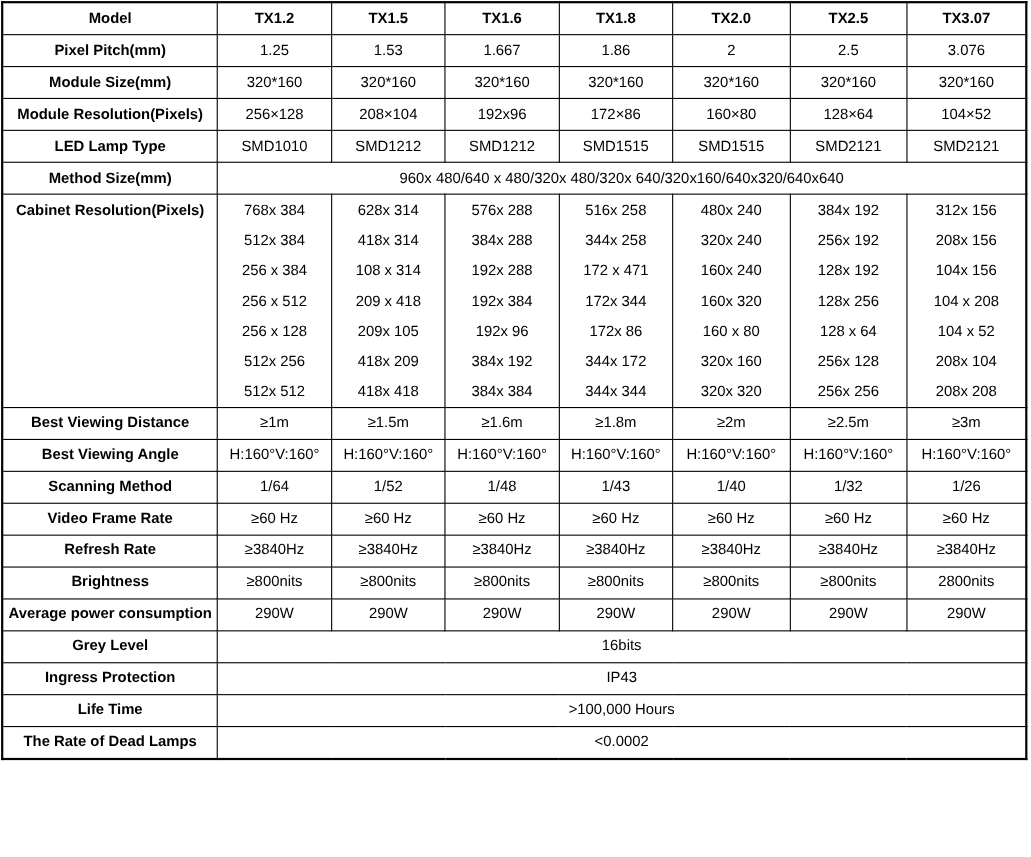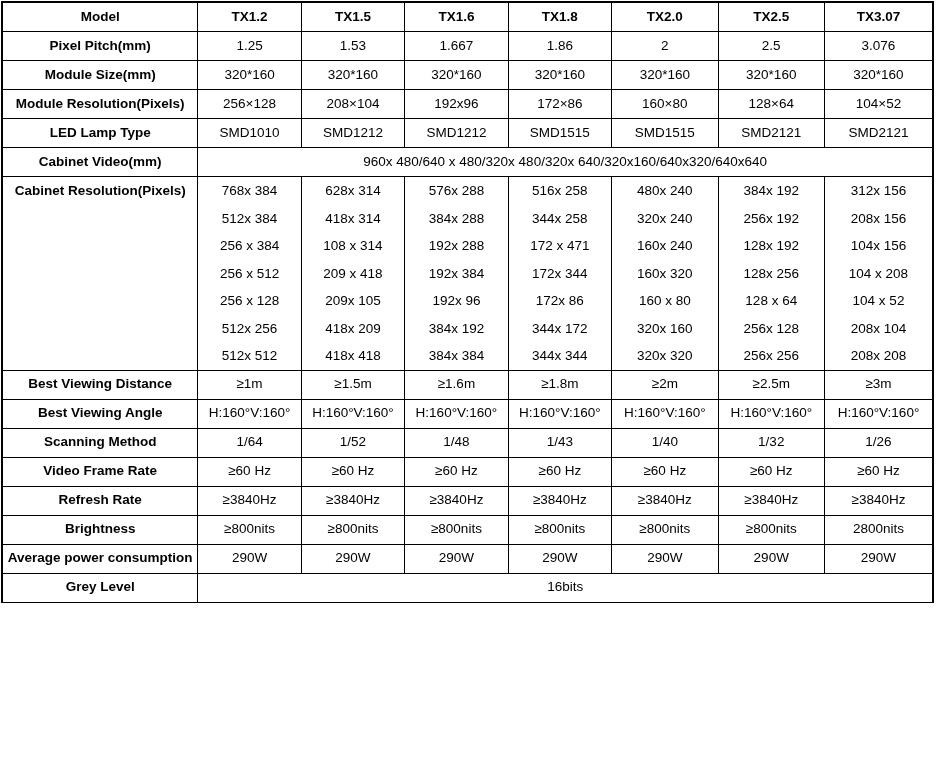--- a/index.html
+++ b/index.html
@@ -4,21 +4,21 @@
 <style>
   html, body {
     margin: 0;
     padding: 0;
     background: #ffffff;
     width: 937px;
     font-family: "Liberation Sans", "DejaVu Sans", sans-serif;
   }
   .page {
     width: 937px;
-    height: 603px;
+    height: 779px;
     box-sizing: border-box;
     padding: 1px;
     background: #ffffff;
   }
   table.spec {
     border-collapse: collapse;
     table-layout: fixed;
     width: 933px;
     border: 2px solid #000000;
     color: #000000;
@@ -122,21 +122,21 @@
       <td>SMD1010</td>
       <td>SMD1212</td>
       <td>SMD1212</td>
       <td>SMD1515</td>
       <td>SMD1515</td>
       <td>SMD2121</td>
       <td>SMD2121</td>
     </tr>
 
     <tr>
-      <td class="lbl">Cabinet Video(mm)</td>
+      <td class="lbl">Method Size(mm)</td>
       <td colspan="7">960x 480/640 x 480/320x 480/320x 640/320x160/640x320/640x640</td>
     </tr>
 
     <tr class="res">
       <td class="lbl">Cabinet Resolution(Pixels)</td>
       <td>
         <div class="line">768x 384</div>
         <div class="line">512x 384</div>
         <div class="line">256 x 384</div>
         <div class="line">256 x 512</div>

